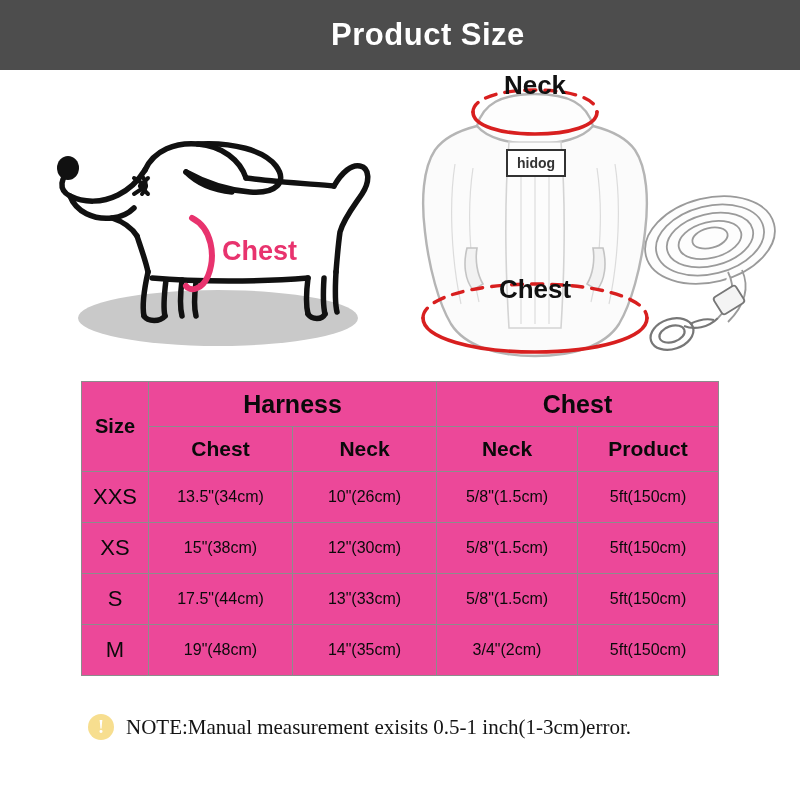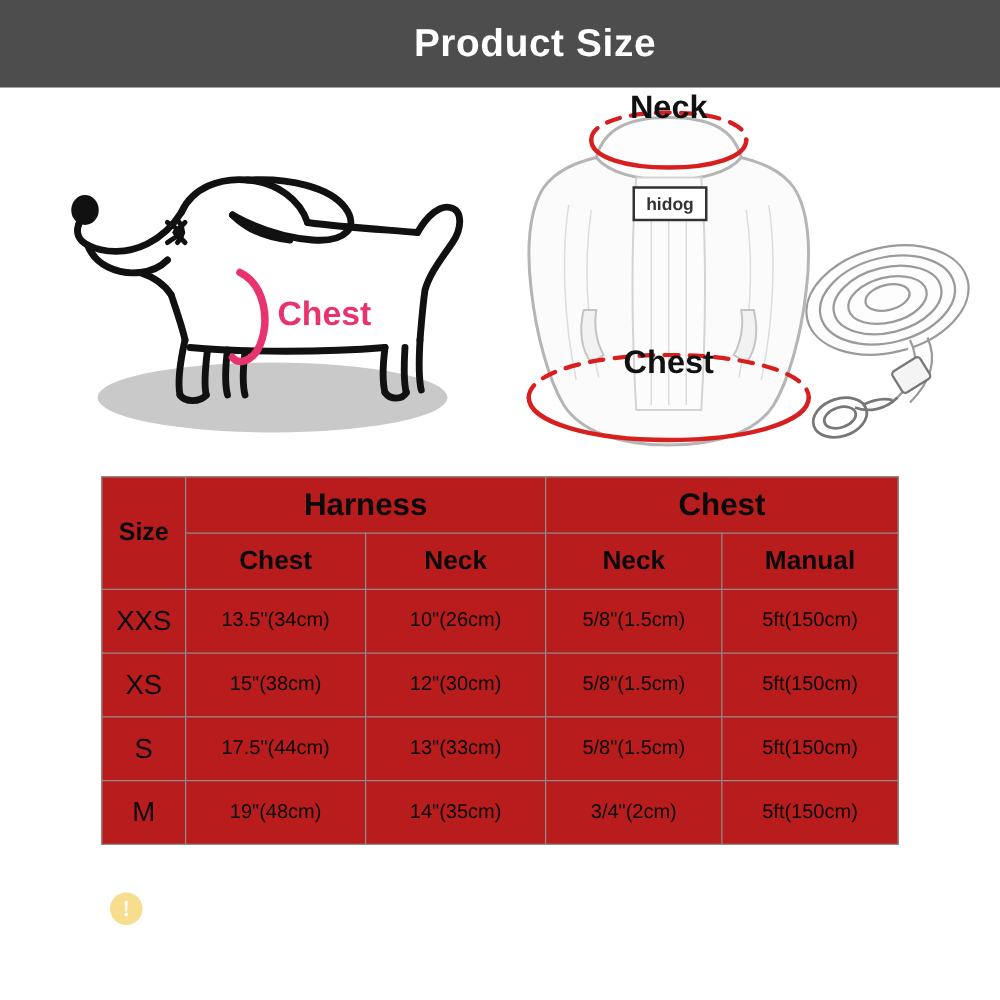--- a/index.html
+++ b/index.html
@@ -71,21 +71,21 @@
   .fig-svg { display: block; width: 100%; height: 100%; }
 
   
   .size-table {
     position: absolute;
     left: 81px;
     top: 381px;
     width: 637px;
     border-collapse: collapse;
     table-layout: fixed;
-    background: #b91c1c;
+    background: #ec4899;
   }
   .size-table td, .size-table th {
     border: 1px solid #8c8c8c;
     text-align: center;
     vertical-align: middle;
     font-family: "Liberation Sans", sans-serif;
     color: #0a0a0a;
     padding: 0;
   }
   .size-table .col-size   { width: 67px; }
@@ -283,21 +283,21 @@
   <thead>
     <tr>
       <th class="hdr-size" rowspan="2">Size</th>
       <th class="hdr-group" colspan="2">Harness</th>
       <th class="hdr-group" colspan="2">Chest</th>
     </tr>
     <tr>
       <th class="hdr-sub">Chest</th>
       <th class="hdr-sub">Neck</th>
       <th class="hdr-sub">Neck</th>
-      <th class="hdr-sub">Manual</th>
+      <th class="hdr-sub">Product</th>
     </tr>
   </thead>
   <tbody>
     <tr>
       <td class="cell-size">XXS</td>
       <td class="cell-val">13.5"(34cm)</td>
       <td class="cell-val">10"(26cm)</td>
       <td class="cell-val">5/8"(1.5cm)</td>
       <td class="cell-val">5ft(150cm)</td>
     </tr>
@@ -320,13 +320,14 @@
       <td class="cell-val">19"(48cm)</td>
       <td class="cell-val">14"(35cm)</td>
       <td class="cell-val">3/4"(2cm)</td>
       <td class="cell-val">5ft(150cm)</td>
     </tr>
   </tbody>
 </table>
 
 <div class="note-row">
   <div class="note-icon">!</div>
+  <div class="note-text">NOTE:Manual measurement exisits 0.5-1 inch(1-3cm)error.</div>
 </div>
 
 </body></html>

